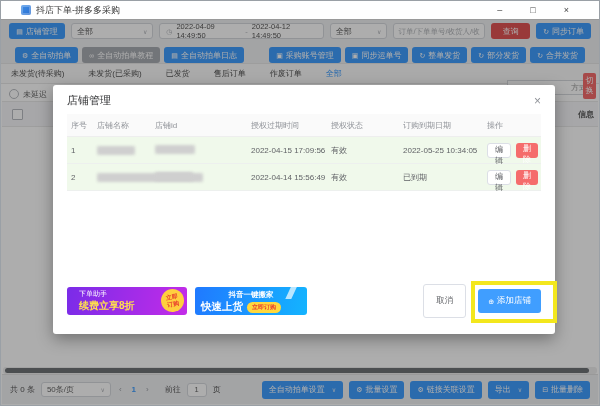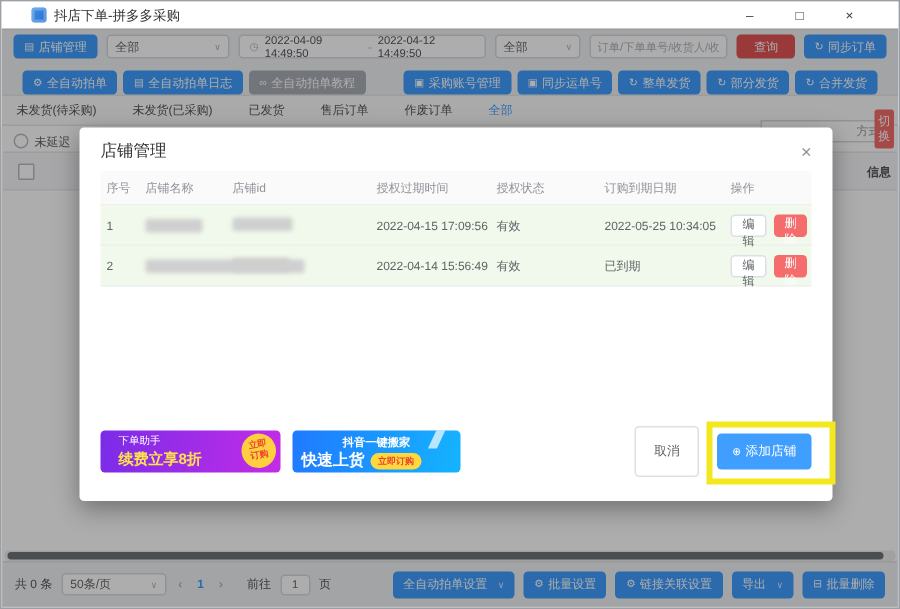--- a/index.html
+++ b/index.html
@@ -134,27 +134,27 @@
       <span class="ic">↻</span>
       <span>同步订单</span>
     </button>
   </div>
 
   <div class="toolbar2">
     <button class="btn btn-primary">
       <span class="ic">⚙</span>
       <span>全自动拍单</span>
     </button>
-    <button class="btn btn-primary">
-      <span class="ic">▤</span>
-      <span>全自动拍单日志</span>
-    </button>
     <button class="btn btn-grey">
       <span class="ic">∞</span>
       <span>全自动拍单教程</span>
+    </button>
+    <button class="btn btn-primary">
+      <span class="ic">▤</span>
+      <span>全自动拍单日志</span>
     </button>
     <div class="spacer"></div>
     <button class="btn btn-primary">
       <span class="ic">▣</span>
       <span>采购账号管理</span>
     </button>
     <button class="btn btn-primary">
       <span class="ic">▣</span>
       <span>同步运单号</span>
     </button>

